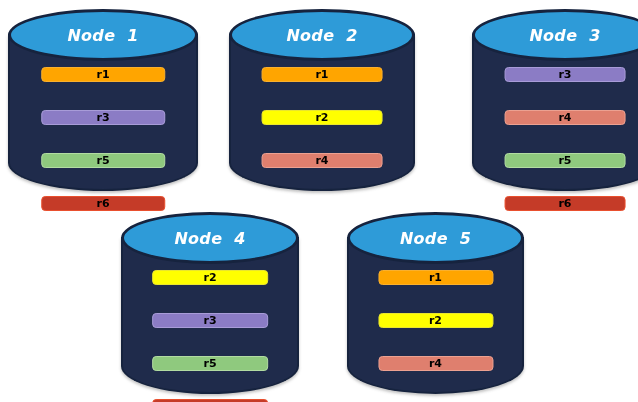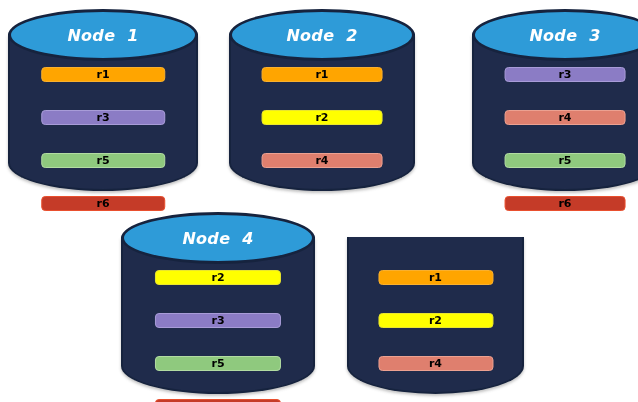--- a/index.html
+++ b/index.html
@@ -15,21 +15,21 @@
     background: var(--page-bg, #ffffff);
     overflow: hidden;
   }
   .cylinder {
     position: absolute;
     height: 182px;
   }
   .pos-0 { left: 8px;   top: 9px;   width: 190px; }
   .pos-1 { left: 229px; top: 9px;   width: 186px; }
   .pos-2 { left: 444px; top: 9px;   width: 186px; margin-left: 28px; }
-  .pos-3 { left: 121px; top: 212px; width: 178px; padding-left: 16px; }
+  .pos-3 { left: 121px; top: 212px; width: 178px; }
   .pos-4 { left: 347px; top: 212px; width: 177px; }
 
   .cyl-body {
     position: absolute;
     left: 0; right: 0;
     top: 25px; bottom: 0;
     background: var(--cyl-body, #1F2B4B);
     border: 2px solid var(--cyl-outline, #16233E);
     border-top: none;
     border-radius: 0 0 50% 50% / 0 0 28px 28px;
@@ -164,20 +164,23 @@
           <span class="bar-label">r5</span>
         </div>
         <div class="bar" style="background: rgb(197, 59, 40); border-color: rgb(233, 79, 46);">
           <span class="bar-label">r6</span>
         </div>
       </div>
     </div>
 
     <div class="cylinder pos-4">
       <div class="cyl-body"></div>
+      <div class="cyl-top">
+        <span class="node-title">Node 5</span>
+      </div>
       <div class="bars">
         <div class="bar" style="background: rgb(255, 165, 0); border-color: rgb(249, 176, 46);">
           <span class="bar-label">r1</span>
         </div>
         <div class="bar" style="background: rgb(255, 255, 0); border-color: rgb(233, 229, 47);">
           <span class="bar-label">r2</span>
         </div>
         <div class="bar" style="background: rgb(223, 127, 110); border-color: rgb(236, 161, 145);">
           <span class="bar-label">r4</span>
         </div>

